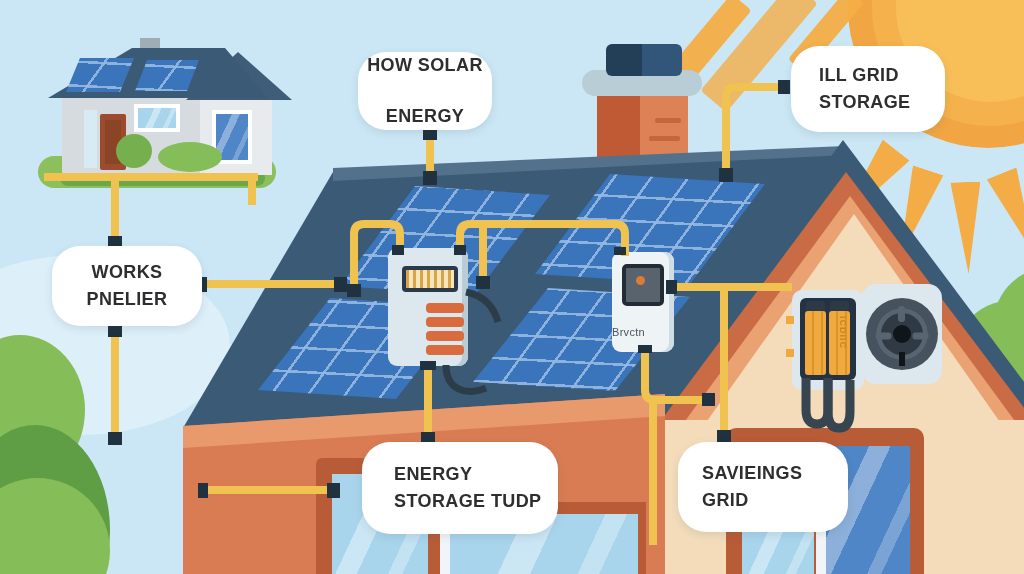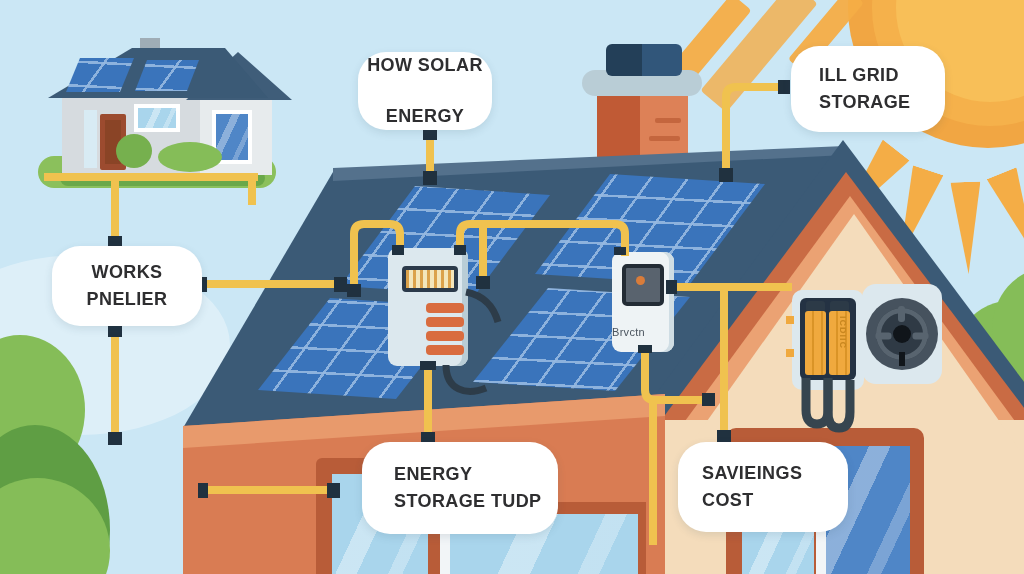--- a/index.html
+++ b/index.html
@@ -248,16 +248,16 @@
   <div class="label center" style="left:52px;top:246px;width:150px;height:80px;">
     <span>WORKS</span>
     <span>PNELIER</span>
   </div>
   <div class="label left" style="left:362px;top:442px;width:196px;height:92px;padding-left:32px;box-sizing:border-box;">
     <span>ENERGY</span>
     <span>STORAGE TUDP</span>
   </div>
   <div class="label left" style="left:678px;top:442px;width:170px;height:90px;padding-left:24px;box-sizing:border-box;">
     <span>SAVIEINGS</span>
-    <span>COST</span>
+    <span>GRID</span>
   </div>
 
 </div>
 
 </body></html>

